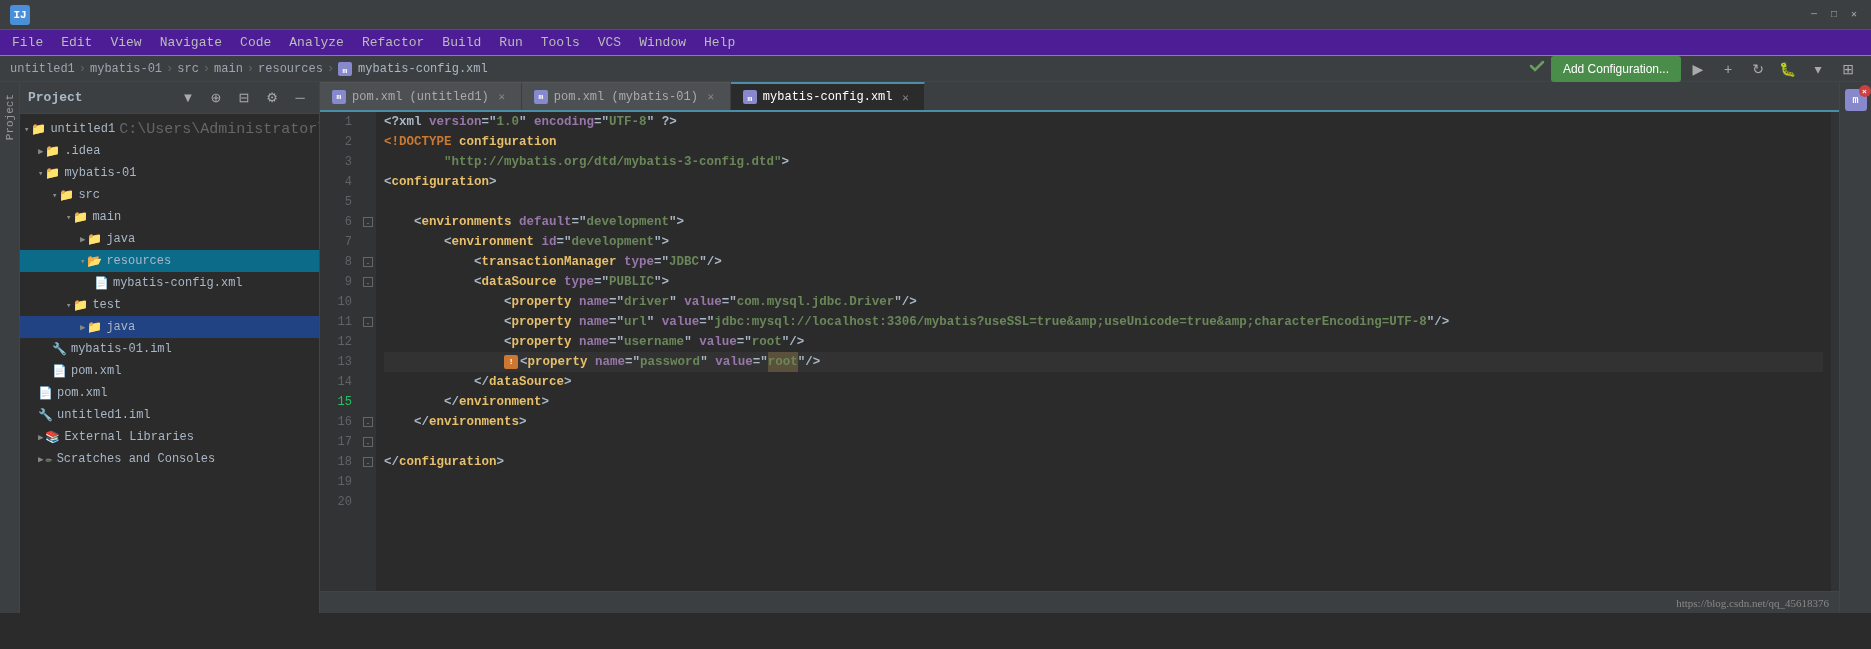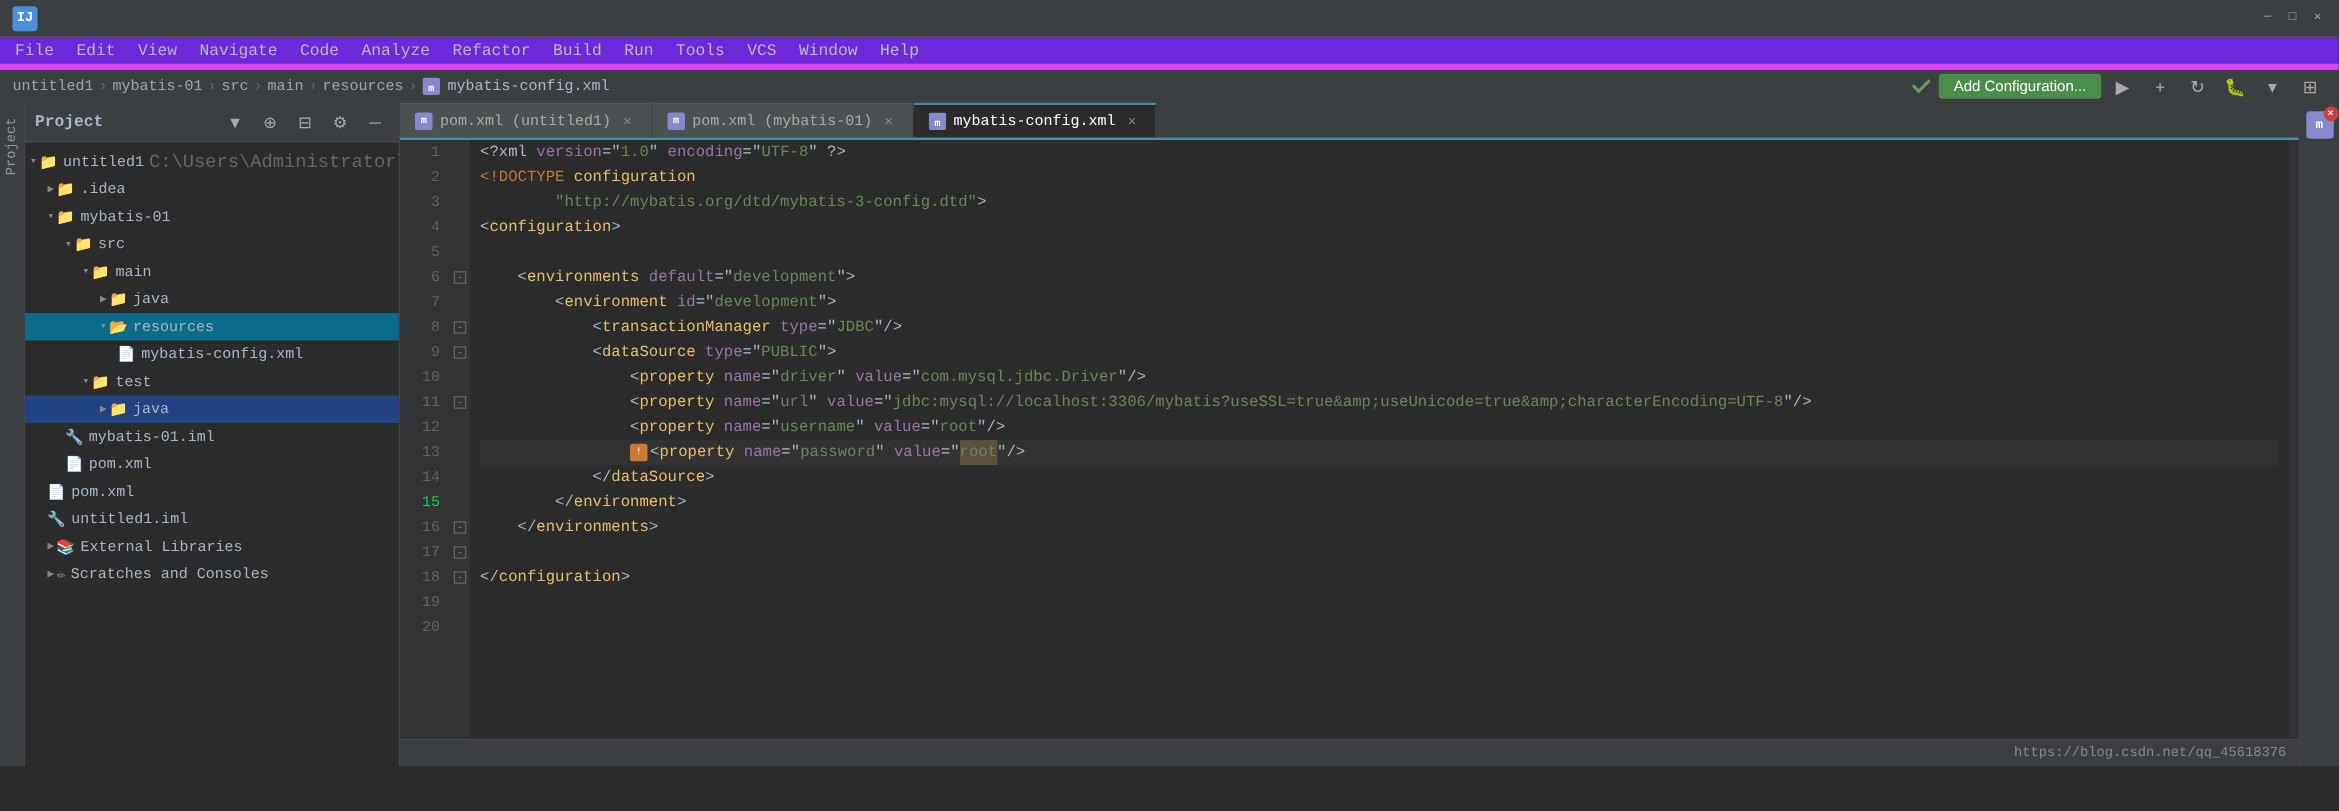--- a/index.html
+++ b/index.html
@@ -44,26 +44,26 @@
       display: inline-block;
       font-size: 10px;
       color: #aaa;
       cursor: pointer;
       text-align: center;
       line-height: 14px;
     }
 
     
     .menu-bar {
-      background: #6d28d9;
+      background: #4c1d95;
       height: 26px;
       display: flex;
       align-items: center;
       padding: 0 4px;
-      border-bottom: 5px solid #d946ef;
+      border-bottom: 1px solid #d946ef;
       gap: 2px;
     }
     .menu-item {
       padding: 2px 8px;
       color: #bbb;
       cursor: pointer;
       font-size: 13px;
       border-radius: 3px;
     }
     .app-icon {
@@ -296,20 +296,21 @@
       background: #313335;
       flex-shrink: 0;
     }
     .code-content {
       flex: 1;
       padding: 0 8px;
       overflow-x: auto;
       overflow-y: auto;
       line-height: 20px;
       font-size: 12.5px;
+      font-weight: bold;
     }
     .code-line {
       height: 20px;
       white-space: pre;
       display: flex;
       align-items: center;
       position: relative;
     }
     .code-line.active-line {
       background: #323232;
@@ -334,20 +335,21 @@
     .status-bar {
       height: 22px;
       background: #3c3f41;
       border-top: 1px solid #444;
       display: flex;
       align-items: center;
       padding: 0 10px;
       font-size: 11px;
       color: #888;
       justify-content: flex-end;
+      font-family: Liberation Serif, serif;
     }
 
     
     .right-sidebar {
       width: 32px;
       background: #3c3f41;
       border-left: 1px solid #444;
       display: flex;
       flex-direction: column;
       align-items: center;
@@ -407,21 +409,21 @@
     <span class="breadcrumb-item">main</span>
     <span class="breadcrumb-sep">›</span>
     <span class="breadcrumb-item">resources</span>
     <span class="breadcrumb-sep">›</span>
     <svg width="14" height="14" viewBox="0 0 14 14" style="vertical-align:middle;margin-right:2px;">
       <rect width="14" height="14" rx="2" fill="#8888cc"></rect>
       <text x="7" y="11" text-anchor="middle" fill="white" font-size="8" font-weight="bold">m</text>
     </svg>
     <span class="breadcrumb-item active">mybatis-config.xml</span>
   </div>
-  <div style="display:flex; align-items:center; gap:4px; margin-left:auto;">
+  <div style="display:flex; gap:4px; margin-left:auto;">
     <svg width="20" height="20" viewBox="0 0 20 20">
       <path d="M4 10 L8 14 L16 6" stroke="#6a9e5a" stroke-width="2.5" fill="none" stroke-linecap="round"></path>
     </svg>
     <button class="toolbar-btn">Add Configuration...</button>
     <button class="toolbar-icon-btn">▶</button>
     <button class="toolbar-icon-btn">+</button>
     <button class="toolbar-icon-btn">↻</button>
     <button class="toolbar-icon-btn">🐛</button>
     <button class="toolbar-icon-btn">▾</button>
     <button class="toolbar-icon-btn">⊞</button>

